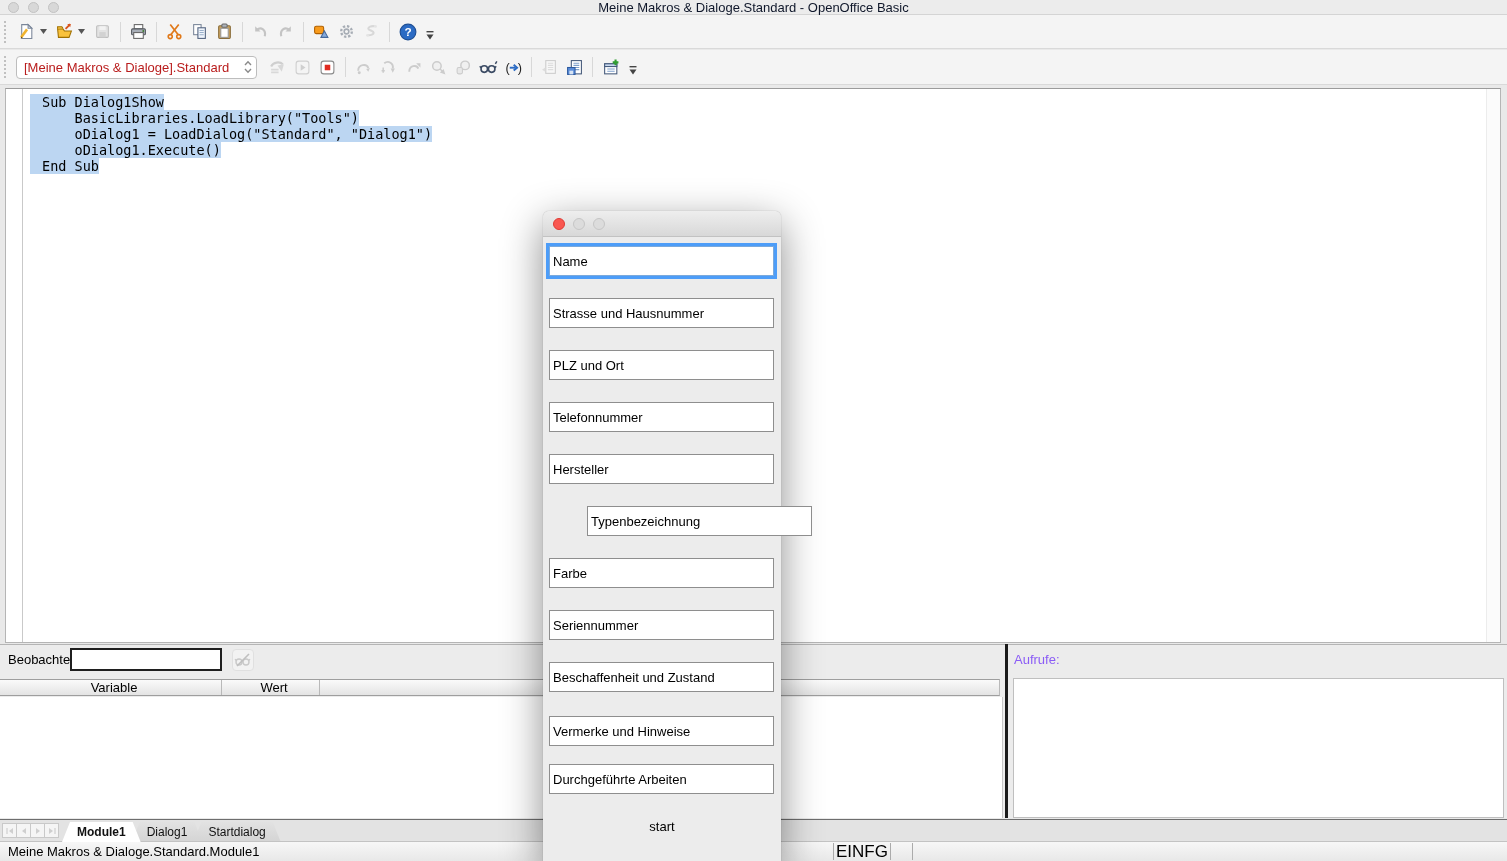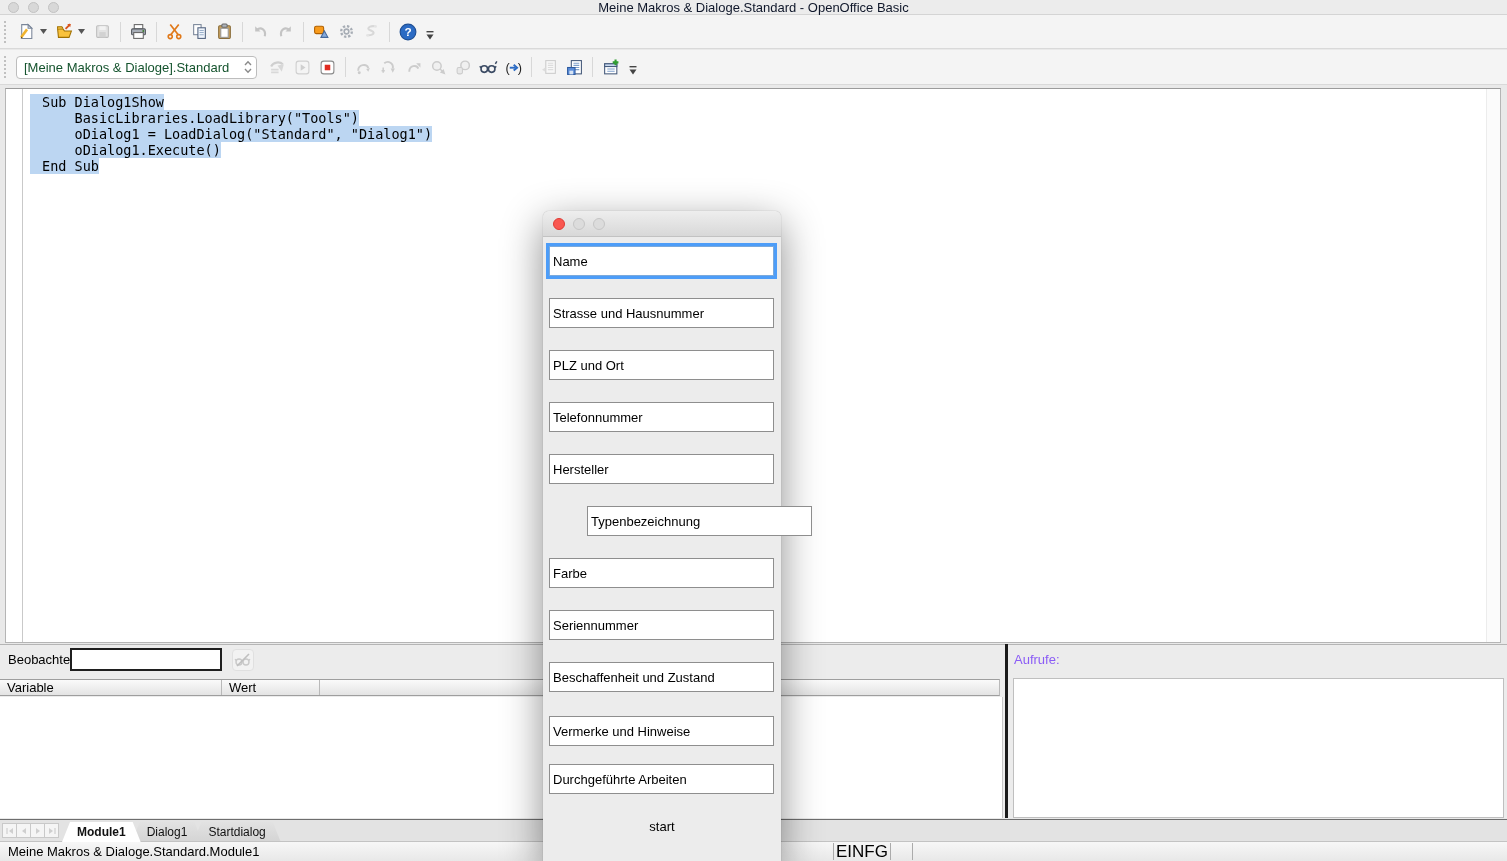--- a/index.html
+++ b/index.html
@@ -16,37 +16,37 @@
   .toolbar { position:absolute; left:0; width:100%; background:#F4F4F4; border-bottom:1px solid #D9D9D9; display:flex; align-items:center; }
   .tb1 { top:15px; height:34px; }
   .tb2 { top:50px; height:35px; }
   .grip { width:4px; height:22px; border-left:2px dotted #C0C0C0; margin:0 6px 0 4px; }
   .sep { width:1px; height:20px; background:#D8D8D8; margin:0 5px; flex:none; }
   .tbb { width:23px; height:23px; display:flex; align-items:center; justify-content:center; flex:none; margin:0 1px; }
   .caret { width:9px; height:22px; display:flex; align-items:center; justify-content:center; margin-right:4px; }
   .overflow { width:12px; height:22px; display:flex; align-items:flex-end; justify-content:center; margin-left:4px; padding-bottom:3px; }
 
   .combo { width:241px; height:23px; background:#FFF; border:1px solid #BDBDBD; border-radius:4px; margin:0 8px 0 2px; display:flex; align-items:center; flex:none; }
-  .combo .val { flex:1; font-size:13px; padding-left:7px; color:#14532d; white-space:nowrap; overflow:hidden; }
+  .combo .val { flex:1; font-size:13px; padding-left:7px; color:#b91c1c; white-space:nowrap; overflow:hidden; }
   .combo .stepper { width:16px; height:100%; display:flex; align-items:center; justify-content:center; }
 
   
   .editor { position:absolute; left:5px; top:88px; width:1496px; height:555px; background:#FFF; border:1px solid #B5B5B5; border-top-color:#9B9B9B; }
   .gutter { position:absolute; left:0; top:0; bottom:0; width:17px; background:#FFF; border-right:1px solid #C9C9C9; }
   .codepane { position:absolute; left:18px; top:0; right:15px; bottom:0; padding:5px 0 0 6px; overflow:hidden; }
   .vscroll { position:absolute; right:0; top:0; bottom:0; width:14px; background:#FBFBFB; border-left:1px solid #ECECEC; }
   .codeline { font-family:"DejaVu Sans Mono", monospace; font-size:13.5px; line-height:16px; white-space:pre; color:#000; }
   .codeline .sel { background:#BCD6F2;padding-left:12px; }
 
   
   .watch-pane { position:absolute; left:0; top:644px; width:1005px; height:174px; background:#ECECEC; border-top:1px solid #B5B5B5; }
   .watch-label { position:absolute; left:8px; top:7px; font-size:13px; color:#000; }
   .watch-input { position:absolute; left:70px; top:3px; width:152px; height:23px; background:#FFF; border:2px solid #1F1F1F; font-size:13px; padding:0 3px; font-family:"Liberation Sans", sans-serif; }
   .watch-remove { position:absolute; left:232px; top:4px; width:22px; height:22px; display:flex; align-items:center; justify-content:center; background:#F2F2F2; border:1px solid #E0E0E0; border-radius:4px; }
-  .watch-header { position:absolute; left:0; top:34px; width:1000px; height:17px; display:flex; background:linear-gradient(#FAFAFA,#E4E4E4); border-top:1px solid #9E9E9E; border-bottom:1px solid #9E9E9E; border-right:1px solid #B9B9B9; }
+  .watch-header { position:absolute; left:0; top:34px; width:1000px; height:17px; display:flex; background:linear-gradient(#FAFAFA,#E4E4E4); border-top:1px solid #9E9E9E; border-bottom:1px solid #9E9E9E; border-right:1px solid #B9B9B9;text-align:center; }
   .wcol { font-size:13px; line-height:15px; padding-left:7px; border-right:1px solid #B9B9B9; color:#000; white-space:nowrap; overflow:hidden; }
   .wcol:nth-child(1){ width:222px; } .wcol:nth-child(2){ width:98px; } .wcol:nth-child(3){ flex:1; border-right:none; }
   .watch-body { position:absolute; left:0; top:52px; width:1003px; bottom:0; background:#FFF; border-right:1px solid #C6C6C6; }
   .splitter { position:absolute; left:1005px; top:644px; width:3px; height:174px; background:#1A1A1A; }
   .calls-pane { position:absolute; left:1008px; top:644px; right:0; height:174px; background:#ECECEC; border-top:1px solid #B5B5B5; }
   .calls-label { position:absolute; left:6px; top:7px; font-size:13px; color:#8b5cf6; }
   .calls-body { position:absolute; left:5px; right:3px; top:33px; bottom:0; background:#FFF; border:1px solid #BFBFBF; }
 
   
   .tabbar { position:absolute; left:0; top:819px; width:100%; height:22px; background:#E3E3E3; border-top:1px solid #6E6E6E; }

